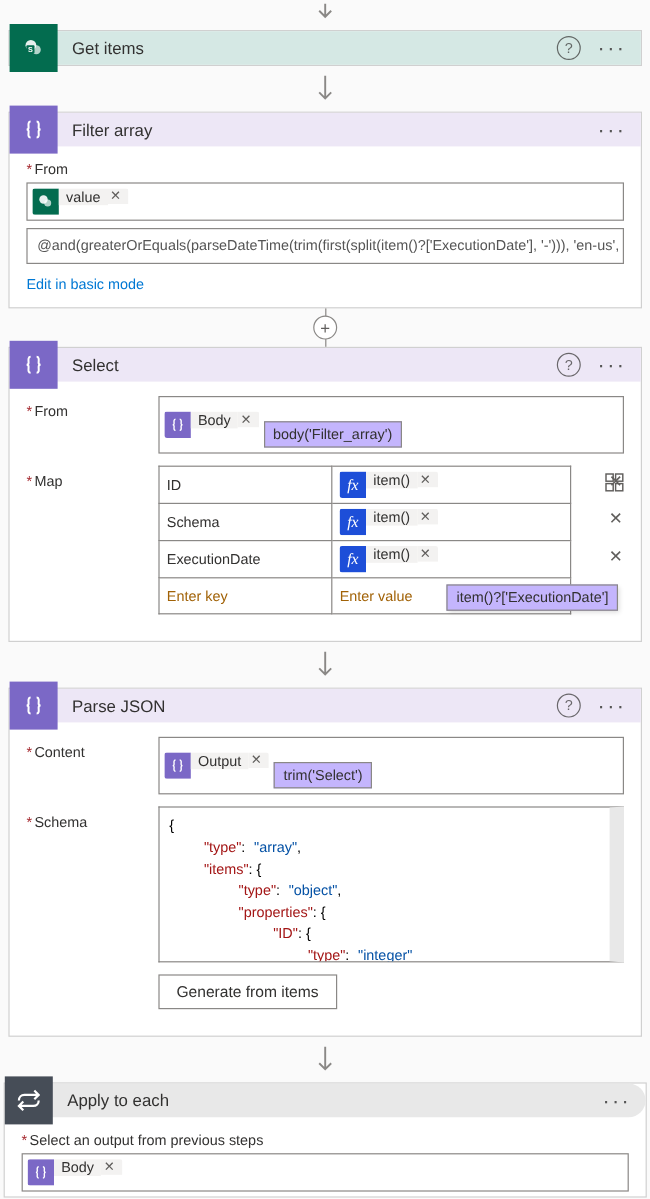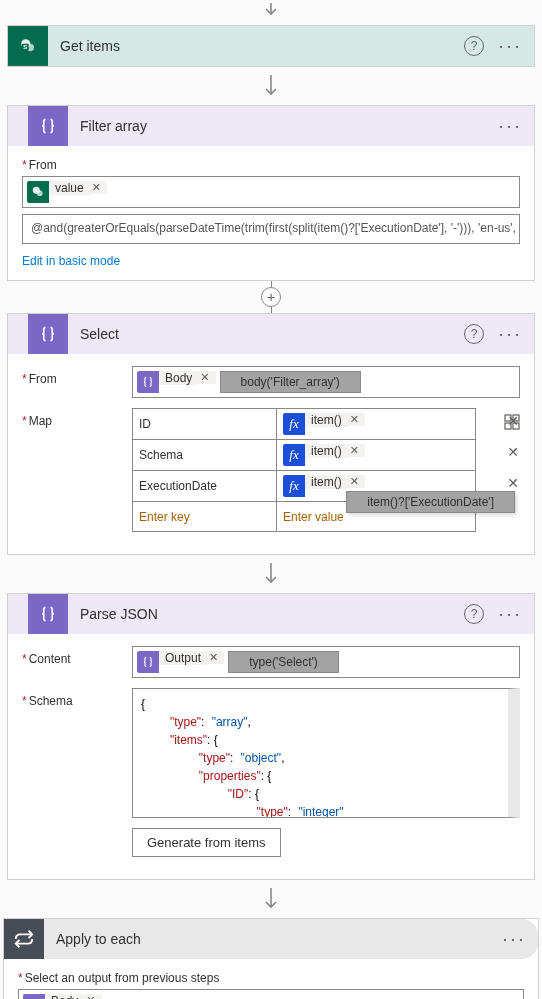--- a/index.html
+++ b/index.html
@@ -1,29 +1,29 @@
 <!DOCTYPE html>
 <html><head>
 <meta charset="utf-8">
 <style>
 * { box-sizing: border-box; margin: 0; padding: 0; font-family: "Segoe UI", Arial, sans-serif; }
 body { background: #fafafa; font-size: 12px; color: #323130; width: 542px; }
 
 .container { padding: 3px 3px; }
 
 .action { border: 1px solid #d0d0d0; margin: 0 4px; background: #fff; }
-.action-header { display: flex; align-items: center; height: 40px; cursor: pointer; }
+.action-header { display: flex; align-items: center; height: 28px; cursor: pointer; }
 .header-icon { width: 40px; height: 40px; display: flex; align-items: center; justify-content: center; color: #fff; flex-shrink: 0; }
 .header-title { flex: 1; padding-left: 12px; font-size: 14px; font-weight: 400; }
 .header-help { width: 20px; height: 20px; border: 1px solid currentColor; border-radius: 50%; display: flex; align-items: center; justify-content: center; font-size: 12px; margin-right: 10px; opacity: 0.7; }
 .header-dots { font-size: 18px; letter-spacing: 2px; padding: 0 12px 0 4px; color: #555; }
 
 .sp-green { background: #d5e8e4; }
 .sp-icon { background: #036c4f; }
-.purple-light { background: #ede7f6; padding-left: 20px; }
+.purple-light { background: #ede7f6; }
 .purple-icon { background: #7b68c6; }
 .grey-header { background: #e8e8e8; border-radius: 16px; }
 .grey-icon { background: #464d57; }
 
 .body { padding: 12px 14px; font-size: 12px; }
 
 .field-row { display: flex; margin-bottom: 10px; align-items: flex-start; }
 .field-label { width: 110px; padding-top: 6px; color: #323130; font-size: 12px; }
 .field-label.req::before { content: "*"; color: #a4262c; margin-right: 2px; }
 .field-val { flex: 1; }
@@ -54,21 +54,21 @@
 
 .map-table { width: 100%; border-collapse: collapse; }
 .map-table td { border: 1px solid #8a8886; padding: 4px 6px; height: 30px; vertical-align: middle; position: relative; }
 .map-table .keycol { width: 42%; font-size: 12px; }
 .map-table .valcol { }
 .map-table .ph { color: #a16207; }
 .row-icons { position: absolute; right: -44px; top: 4px; display: flex; gap: 6px; color: #605e5c; font-size: 14px; }
 .map-wrap { position: relative; padding-right: 44px; }
 .switch-icon { position: absolute; right: 0; top: 6px; color: #605e5c; font-size: 14px; }
 
-.tooltip { position: absolute; background: #a3a3a3; border: 1px solid #8a8886; padding: 3px 20px; font-size: 12px; box-shadow: 2px 2px 4px rgba(0,0,0,0.15); white-space: nowrap; z-index: 10; }
+.tooltip { position: absolute; background: #c4b5fd; border: 1px solid #8a8886; padding: 3px 7px; font-size: 12px; box-shadow: 2px 2px 4px rgba(0,0,0,0.15); white-space: nowrap; z-index: 10; margin-top: 16px; }
 
 .schema-box { border: 1px solid #8a8886; padding: 6px 8px; background: #fff; font-family: Consolas, monospace; font-size: 12px; line-height: 1.5; height: 130px; overflow: hidden; white-space: pre; border-right: 12px solid #e8e8e8; }
 .j-key { color: #a31515; }
 .j-str { color: #0451a5; }
 .j-pun { color: #000; }
 
 .btn { display: inline-block; border: 1px solid #8a8886; background: #fff; padding: 6px 14px; font-size: 13px; margin-top: 10px; cursor: pointer; }
 
 
 .braces-svg { width: 20px; height: 20px; }
@@ -260,21 +260,21 @@
         <div class="token-box">
           <span class="token">
             <span class="token-icon tok-purple">
                   <svg class="braces-mini" viewBox="0 0 24 24" fill="none" stroke="#fff" stroke-width="2">
                     <path d="M9 4 C6 4 7 8 7 10 C7 12 5 12 5 12 C5 12 7 12 7 14 C7 16 6 20 9 20 M15 4 C18 4 17 8 17 10 C17 12 19 12 19 12 C19 12 17 12 17 14 C17 16 18 20 15 20"></path>
                   </svg>
                 </span>
             <span class="token-label">Output</span>
             <span class="token-close">✕</span>
           </span>
-          <span class="tooltip" style="position:static; box-shadow:none">type('Select')</span>
+          <span class="tooltip" style="position:static; box-shadow:none">trim('Select')</span>
         </div>
       </div>
     </div>
     <div class="field-row">
       <div class="field-label req">Schema</div>
       <div class="field-val">
 <div class="schema-box"><span class="j-pun">{</span>
     <span class="j-key">"type"</span><span class="j-pun">:</span> <span class="j-str">"array"</span><span class="j-pun">,</span>
     <span class="j-key">"items"</span><span class="j-pun">: {</span>
         <span class="j-key">"type"</span><span class="j-pun">:</span> <span class="j-str">"object"</span><span class="j-pun">,</span>

